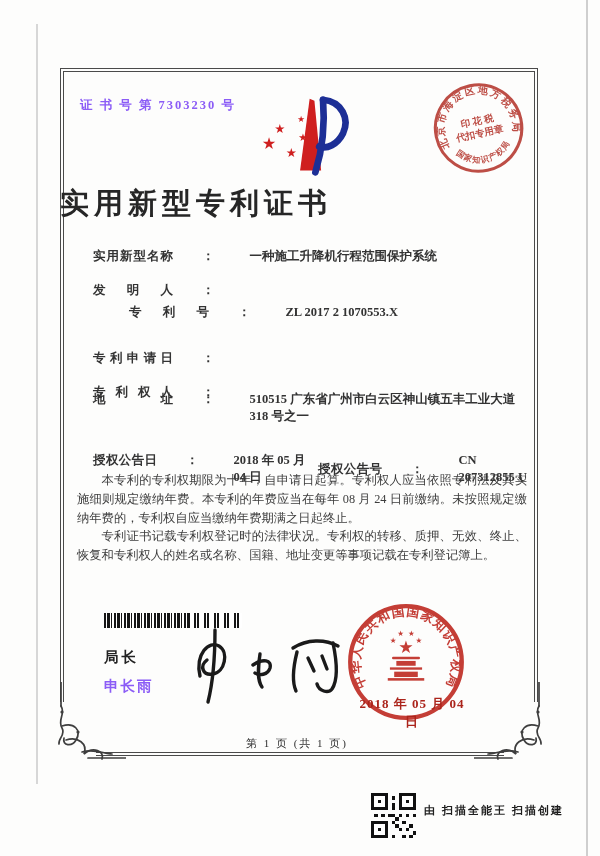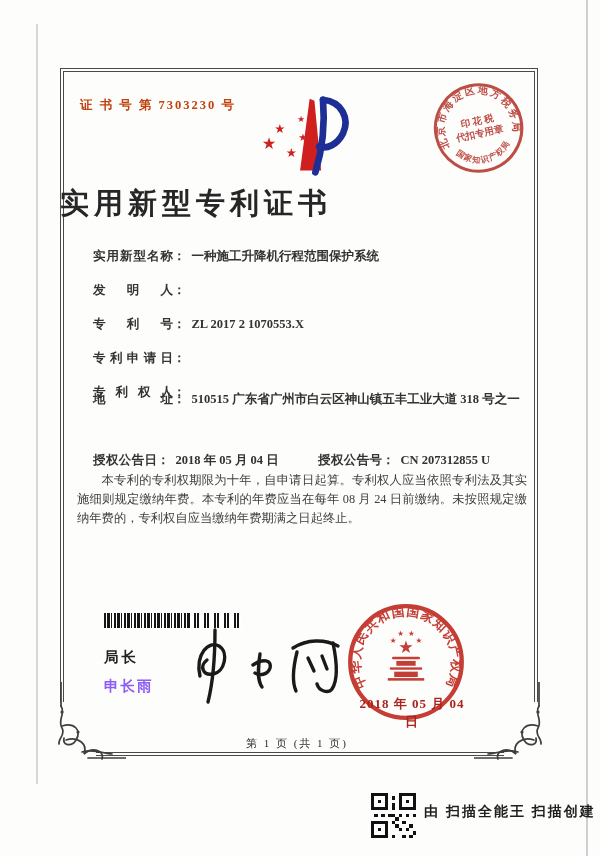--- a/index.html
+++ b/index.html
@@ -12,47 +12,47 @@
   .scan-edge-left{left:36px;top:24px;width:2px;height:760px;background:#c3c3c3;opacity:.65;}
   .scan-edge-right{left:586px;top:0;width:2px;height:856px;background:#cfcfcf;}
   
   .frame{left:60px;top:68px;width:470px;height:630px;border:4px double #4a4a4a;border-bottom:none;}
   .bottom-rule{left:96px;top:752px;width:408px;height:0;border-top:4px double #4a4a4a;}
   .flourish{width:74px;height:82px;}
   .flourish svg{display:block;}
   .flourish-left{left:52px;top:682px;}
   .flourish-right{left:474px;top:682px;transform:scaleX(-1);}
   
-  .cert-number{left:80px;top:97px;font-size:12.5px;font-weight:600;letter-spacing:2px;color:#c2410c;}
+  .cert-number{left:80px;top:97px;font-size:12.5px;font-weight:600;letter-spacing:2px;color:#8b5cf6;}
   .logo{left:252px;top:94px;}
   .tax-seal{left:431px;top:80px;transform:rotate(-12deg);opacity:.88;}
   .title{left:60px;top:184px;width:474px;text-align:left;font-size:29px;font-weight:700;letter-spacing:5px;color:#262626;}
   
-  .field{left:93px;width:438px;display:flex;font-size:12.5px;font-weight:600;color:#333;line-height:17px;}
+  .field{left:93px;width:438px;display:flex;font-size:12.5px;font-weight:600;color:#333;line-height:17px;gap:29px;}
   .flabel{display:inline-block;width:80px;text-align:justify;text-align-last:justify;flex:none;}
   .fcolon{flex:none;margin-right:6px;}
   .fvalue{flex:1;}
-  .f1{top:248px;} .f2{top:282px;} .f3{top:316px;} .f4{top:350px;} .f5{top:384px;} .f6{top:391px;}
-  .f7{top:452px;width:220px;} .f8{top:452px;left:318px;width:212px;}
+  .f1{top:248px;} .f2{top:282px;} .f3{top:304px;margin-left:36px;} .f4{top:350px;} .f5{top:384px;} .f6{top:391px;}
+  .f7{top:452px;width:220px;} .f8{top:452px;left:318px;width:212px;align-items:center;}
   .f7 .flabel,.f8 .flabel{width:64px;}
   
   .paras{left:77px;top:471px;width:450px;font-size:12.3px;line-height:18.8px;color:#3d3d3d;text-align:justify;}
   .paras p{margin:0;text-indent:2em;}
   
   .barcode{left:104px;top:613px;width:138px;height:15px;
     background:repeating-linear-gradient(90deg,#161616 0,#161616 1.5px,#fff 1.5px,#fff 3px,#161616 3px,#161616 5.5px,#fff 5.5px,#fff 6.5px,#161616 6.5px,#161616 7.5px,#fff 7.5px,#fff 10px);}
   .commissioner-title{left:104px;top:648px;font-size:14.5px;font-weight:700;letter-spacing:3px;color:#222;text-align:right;}
   .commissioner-name{left:104px;top:677px;font-size:14.5px;font-weight:700;letter-spacing:2px;color:#8b5cf6;}
   .signature{left:175px;top:624px;}
   .main-seal{left:347px;top:603px;opacity:.93;}
   .seal-date{left:352px;top:695px;width:120px;text-align:center;font-size:13px;font-weight:700;color:#ab241b;letter-spacing:1px;}
   .page-footer{left:60px;top:736px;width:474px;text-align:center;font-size:11px;letter-spacing:2px;color:#2f2f2f;}
   
   .qr{left:371px;top:793px;}
-  .scan-text{left:424px;top:803px;font-size:14px;font-weight:600;letter-spacing:2px;color:#1f1f1f;font-family:"Liberation Sans","DejaVu Sans",sans-serif;}
+  .scan-text{left:424px;top:803px;font-size:11px;font-weight:600;letter-spacing:2px;color:#1f1f1f;font-family:"Liberation Sans","DejaVu Sans",sans-serif;}
 </style>
 </head>
 <body>
 
 <div class="abs scan-edge-left"></div>
 <div class="abs scan-edge-right"></div>
 
 <div class="abs frame"></div>
 <div class="abs bottom-rule"></div>
 <div class="abs flourish flourish-left">
@@ -148,20 +148,21 @@
     <span class="fvalue">2018 年 05 月 04 日</span>
 </div>
 <div class="abs field f8">
   <span class="flabel">授权公告号</span>
     <span class="fcolon">：</span>
     <span class="fvalue">CN 207312855 U</span>
 </div>
 
 <div class="abs paras">
   <p>本专利的专利权期限为十年，自申请日起算。专利权人应当依照专利法及其实施细则规定缴纳年费。本专利的年费应当在每年 08 月 24 日前缴纳。未按照规定缴纳年费的，专利权自应当缴纳年费期满之日起终止。</p>
+  <p>专利证书记载专利权登记时的法律状况。专利权的转移、质押、无效、终止、恢复和专利权人的姓名或名称、国籍、地址变更等事项记载在专利登记簿上。</p>
 </div>
 
 <div class="abs barcode"></div>
 <div class="abs commissioner-title">局长</div>
 <div class="abs commissioner-name">申长雨</div>
 
 <div class="abs signature">
   <svg width="190" height="85" viewBox="0 0 190 85" fill="none" stroke="#1a1a1a" stroke-width="3.4" stroke-linecap="round">
     <path d="M25,52 C20,30 34,16 44,22 C54,28 50,48 38,50 C28,52 24,42 32,36"></path>
     <path d="M40,6 C40,30 38,58 33,78"></path>

